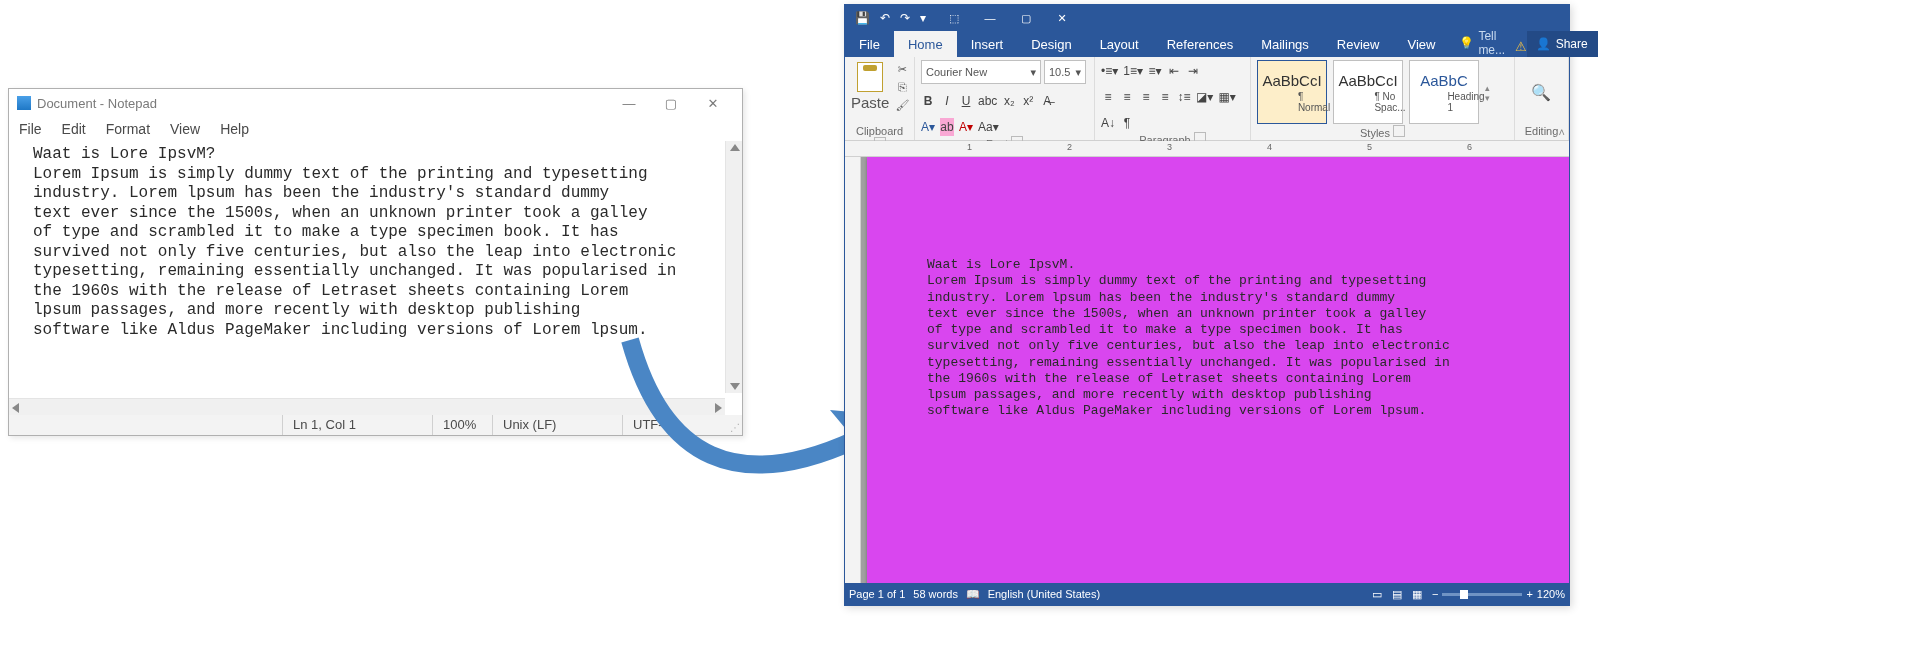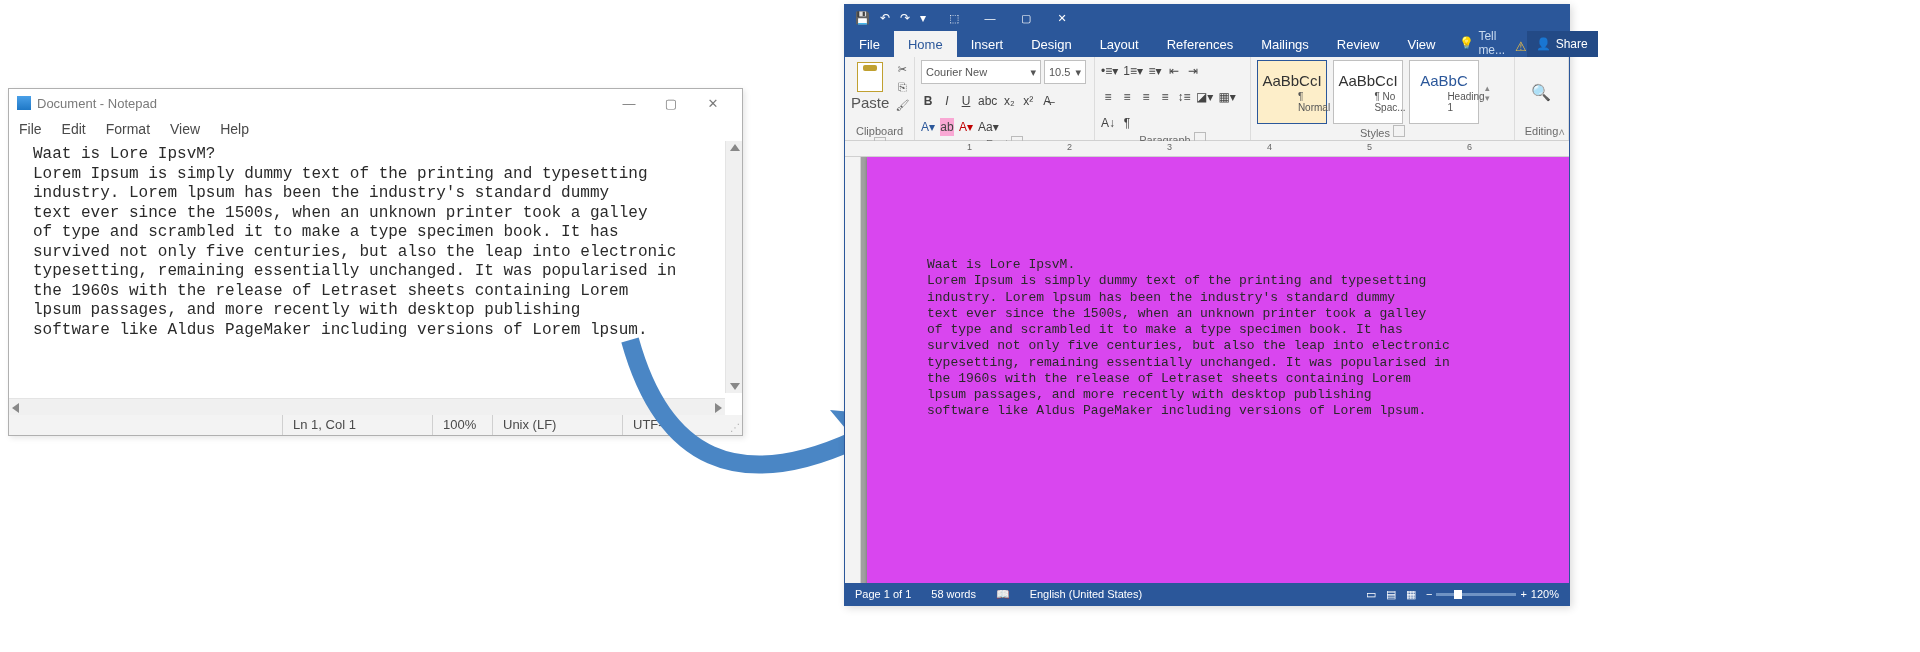--- a/index.html
+++ b/index.html
@@ -74,21 +74,21 @@
 .w-ruler { height: 16px; background:#f3f3f3; border-bottom:1px solid #d0d0d0; position:relative; padding-left:30px; }
 .w-ruler .num { font-size:9px; color:#666; position:absolute; top:1px; transform:translateX(-3px);}
 
 .w-page-area { position:relative; background:#a0a0a0; height: 428px; overflow:hidden; }
 .w-vruler { position:absolute; left:0; top:0; bottom:0; width:16px; background:#f3f3f3; border-right:1px solid #d0d0d0; }
 .w-page { position:absolute; left:22px; right:0; top:0; bottom:0; background:#d946ef; box-shadow:0 1px 3px rgba(0,0,0,.3);text-decoration:underline;}
 .w-doc-text { position:absolute; left:60px; right:20px; top:100px; font-family:"Courier New", monospace; font-size:13px;
   color:#2a2a2a; line-height:1.25; white-space:pre-wrap; }
 
 .w-status { position:absolute; left:0; right:0; bottom:0; height:22px; background:#2b579a; color:#fff; display:flex; align-items:center; font-size:11px; }
-.w-status > div { padding: 0 10px; display:flex; align-items:center; gap:4px; height:100%; }
+.w-status > div { padding: 0 4px; display:flex; align-items:center; gap:4px; height:100%; }
 .w-status .spacer{ flex:1; }
 .w-zoom { display:flex; align-items:center; gap:6px; padding:0 10px;}
 .w-zoom .track { width:80px; height:3px; background:#6f93c4; position:relative; }
 .w-zoom .thumb { position:absolute; top:-3px; left:18px; width:8px; height:9px; background:#fff; }
 .viewbtn { width:20px; }
 </style>
 </head>
 <body>
 
 <div class="notepad">

